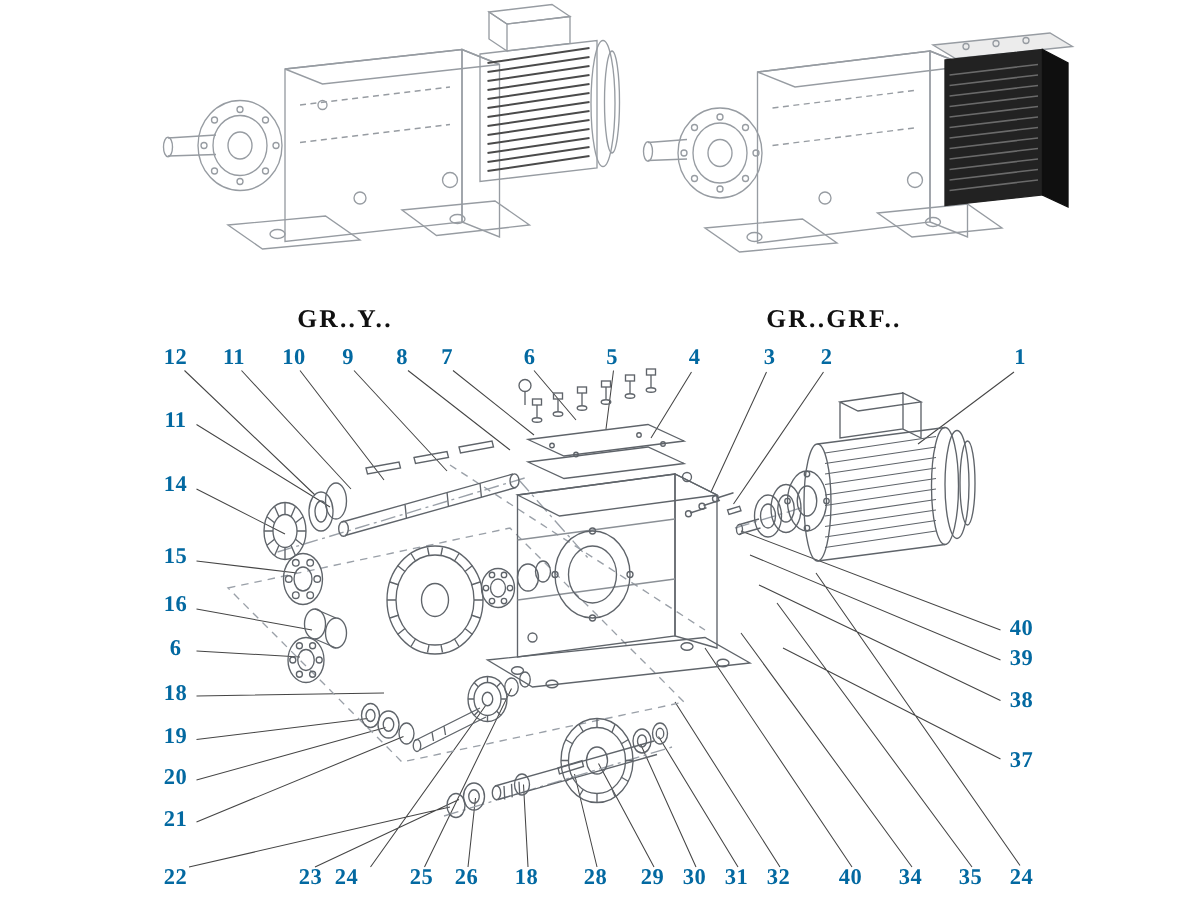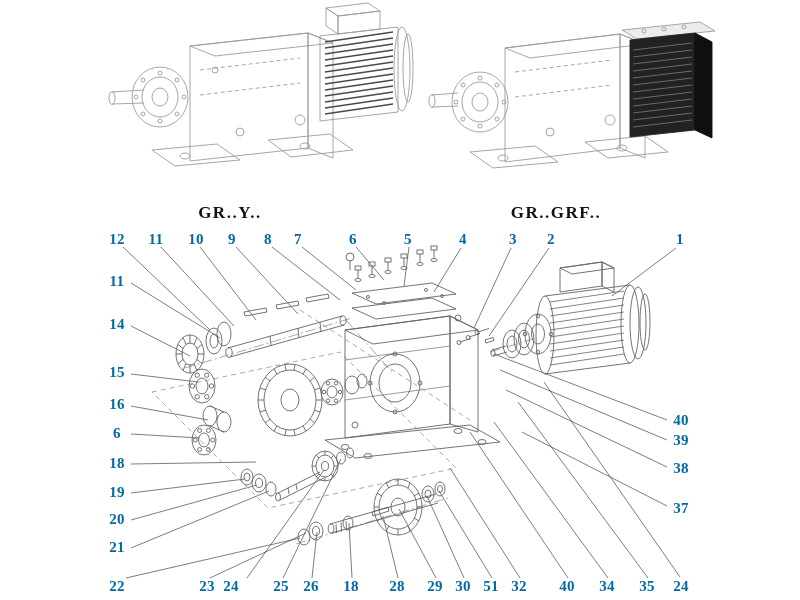--- a/index.html
+++ b/index.html
@@ -333,21 +333,21 @@
   <span class="callout" style="left:117px;top:586px">22</span>
 
   <span class="callout" style="left:207px;top:586px">23</span>
   <span class="callout" style="left:231px;top:586px">24</span>
   <span class="callout" style="left:281px;top:586px">25</span>
   <span class="callout" style="left:311px;top:586px">26</span>
   <span class="callout" style="left:351px;top:586px">18</span>
   <span class="callout" style="left:397px;top:586px">28</span>
   <span class="callout" style="left:435px;top:586px">29</span>
   <span class="callout" style="left:463px;top:586px">30</span>
-  <span class="callout" style="left:491px;top:586px">51</span>
+  <span class="callout" style="left:491px;top:586px">31</span>
   <span class="callout" style="left:519px;top:586px">32</span>
   <span class="callout" style="left:567px;top:586px">40</span>
   <span class="callout" style="left:607px;top:586px">34</span>
   <span class="callout" style="left:647px;top:586px">35</span>
 
   <span class="callout" style="left:681px;top:586px">24</span>
 
   <span class="callout" style="left:681px;top:508px">37</span>
   <span class="callout" style="left:681px;top:468px">38</span>
   <span class="callout" style="left:681px;top:440px">39</span>

